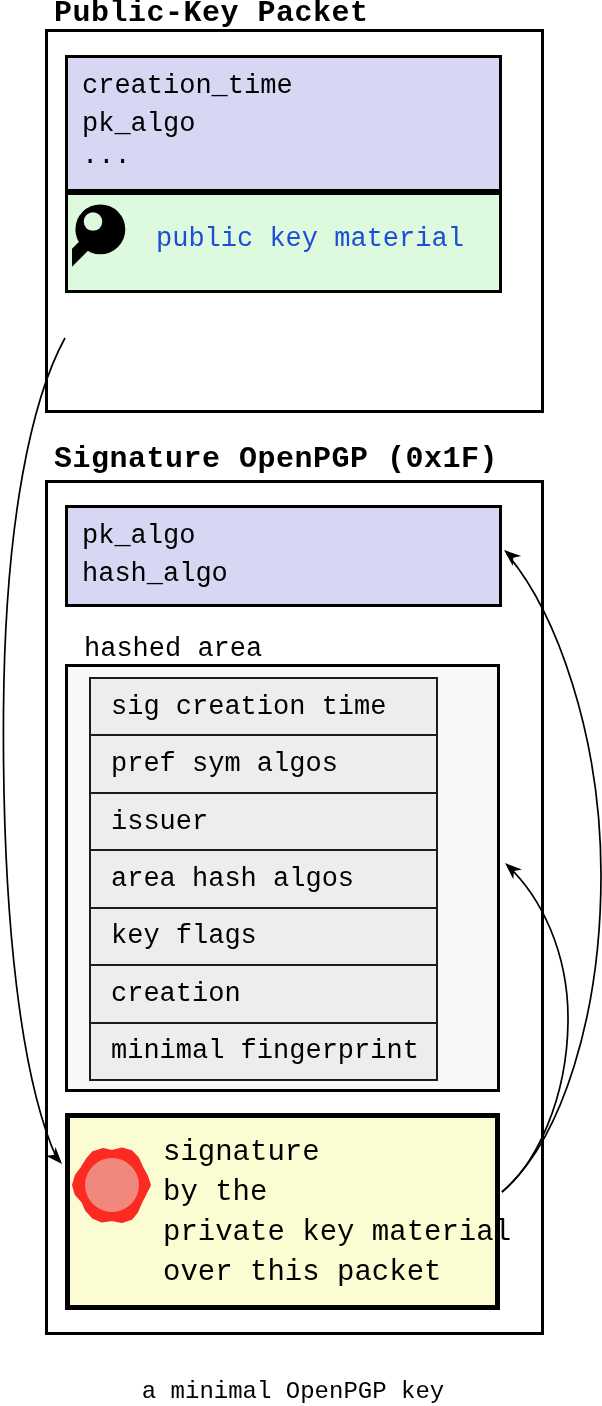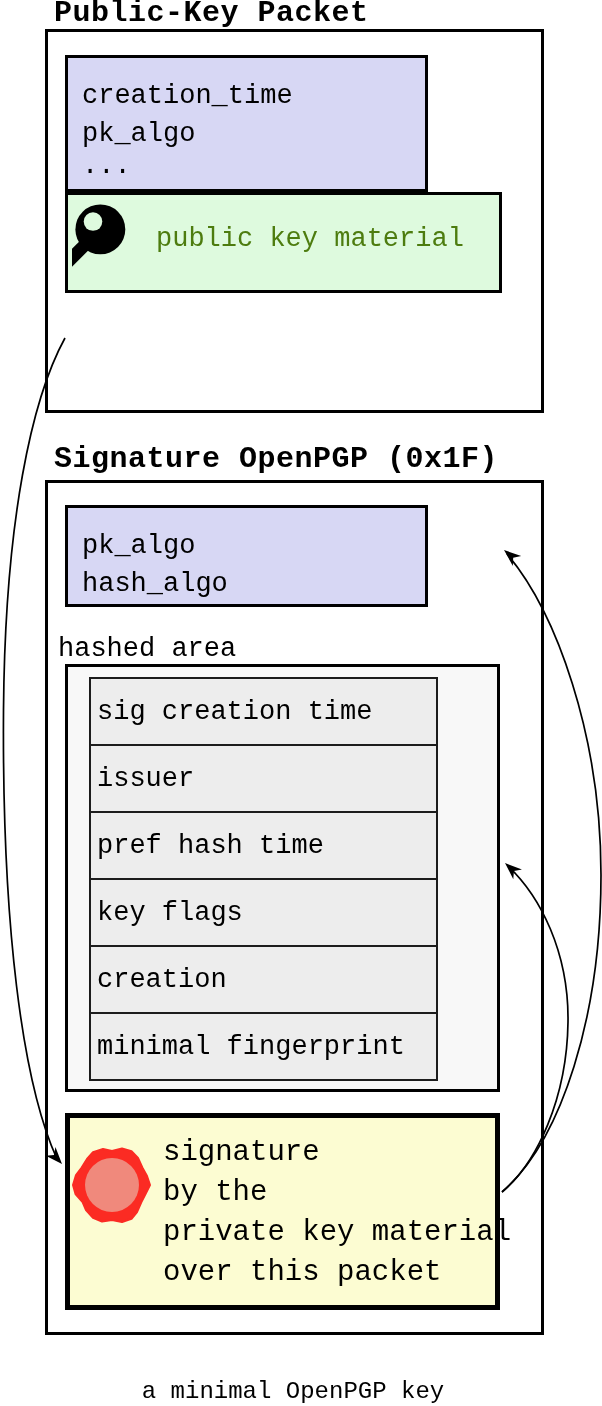--- a/index.html
+++ b/index.html
@@ -9,45 +9,45 @@
   }
   .title{
     position:absolute;left:54px;font-size:30px;font-weight:bold;line-height:30px;
     white-space:nowrap;letter-spacing:0.5px;
   }
   .outerbox{
     position:absolute;left:45px;width:499px;border:3px solid #000;background:#fff;
     box-sizing:border-box;
   }
   .fieldbox{
-    position:absolute;left:65px;width:363px;border:3px solid #000;background:#d7d7f4;
-    box-sizing:border-box;font-size:27px;line-height:38px;padding:19px 0 0 14px;
+    position:absolute;left:65px;width:437px;border:3px solid #000;background:#d7d7f4;
+    box-sizing:border-box;font-size:27px;line-height:38px;padding:9px 0 0 14px;
   }
   .fieldline{white-space:nowrap;}
   .greenbox{
     position:absolute;left:65px;top:192px;width:437px;height:101px;
     border:3px solid #000;background:#defade;box-sizing:border-box;
   }
   .green-label{
-    position:absolute;left:88px;top:29px;font-size:27px;color:#4d7c0f;white-space:nowrap;
+    position:absolute;left:88px;top:29px;font-size:27px;color:#1d4ed8;white-space:nowrap;
   }
   .hashed-label{
-    position:absolute;left:58px;top:634px;font-size:27px;line-height:30px;white-space:nowrap;
+    position:absolute;left:84px;top:634px;font-size:27px;line-height:30px;white-space:nowrap;
   }
   .hashedbox{
     position:absolute;left:65px;top:664px;width:435px;height:428px;
     border:3px solid #000;background:#f8f8f8;box-sizing:border-box;
   }
   .rows{
     position:absolute;left:89px;top:677px;width:349px;height:404px;
     display:flex;flex-direction:column;
   }
   .row{
     flex:1;background:#ededed;border:2px solid #1c1c1c;box-sizing:border-box;
-    display:flex;align-items:center;padding-left:6px;font-size:27px;white-space:nowrap;
+    display:flex;align-items:center;padding-left:20px;font-size:27px;white-space:nowrap;
   }
   .row + .row{margin-top:-2px;}
   .yellowbox{
     position:absolute;left:65px;top:1113px;width:435px;height:197px;
     border:5px solid #000;background:#fcfcd2;box-sizing:border-box;
   }
   .sig-text{
     position:absolute;left:163px;top:1133px;font-size:29px;line-height:40px;white-space:nowrap;
   }
   .caption{
@@ -95,22 +95,23 @@
     <div class="fieldline">pk_algo</div>
     <div class="fieldline">hash_algo</div>
   </div>
 
   <div class="hashed-label">hashed area</div>
 
   <div class="hashedbox"></div>
 
   <div class="rows">
     <div class="row">sig creation time</div>
+    <div class="row">pref sym algos</div>
     <div class="row">issuer</div>
-    <div class="row">pref hash time</div>
+    <div class="row">area hash algos</div>
     <div class="row">key flags</div>
     <div class="row">creation</div>
     <div class="row">minimal fingerprint</div>
   </div>
 
   <div class="yellowbox"></div>
 
   <svg class="icon" style="left:70px;top:1143px;" width="84" height="84" viewBox="0 0 84 84">
     <polygon fill="#fb2b23" stroke="#fb2b23" stroke-width="2" stroke-linejoin="round" points="80,42 75,52 71.4,59 67,69 61.5,75.8 52,79 42,77 32,78.5 23,74.9 16,67
               12.6,59 5.5,51 3,42 6,32 11.7,24.5 17,16 23,9.1 33,6 42,8 52,5.5

